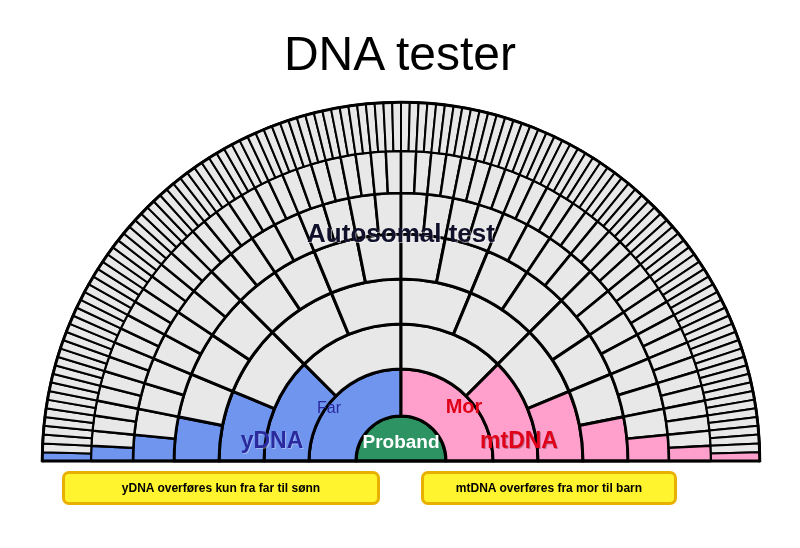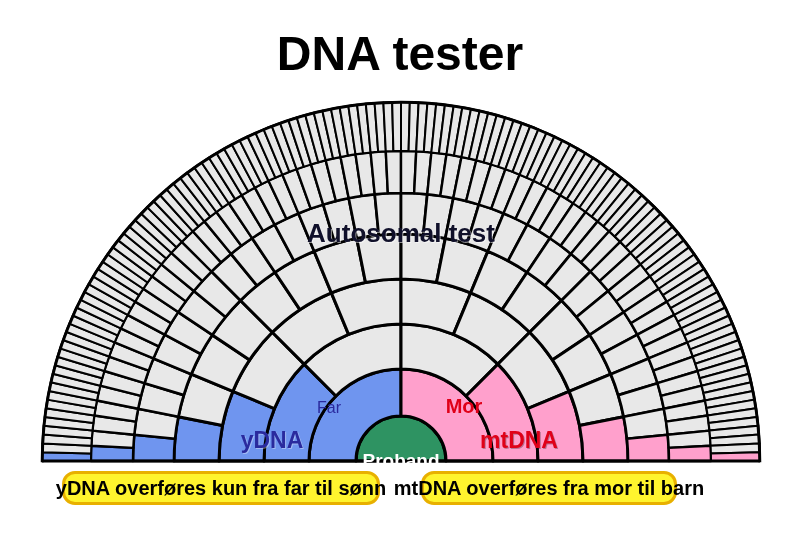--- a/index.html
+++ b/index.html
@@ -17,21 +17,21 @@
     background: #ffffff;
     overflow: hidden;
   }
   #title {
     position: absolute;
     left: 0;
     top: 28px;
     width: 800px;
     text-align: center;
     font-size: 48px;
-    font-weight: bold;
+    font-weight: normal;
     color: #000000;
     letter-spacing: 0px;
     line-height: 1.1;
   }
   #fan-wrap {
     position: absolute;
     left: 0;
     top: 0;
     width: 800px;
     height: 548px;
@@ -56,21 +56,20 @@
   #proband-label {
     position: absolute;
     left: 401px;
     top: 442px;
     transform: translate(-50%, -50%);
     font-size: 19px;
     font-weight: bold;
     color: #ffffff;
     white-space: nowrap;
     pointer-events: none;
-    margin-top: 19px;
   }
   #ydna-label {
     position: absolute;
     left: 272px;
     top: 440px;
     transform: translate(-50%, -50%);
     font-size: 23px;
     font-weight: bold;
     color: #2a2a9e;
     white-space: nowrap;
@@ -109,22 +108,22 @@
     font-weight: bold;
     color: #e00018;
     white-space: nowrap;
     pointer-events: none;
   }
   .callout {
     position: absolute;
     box-sizing: border-box;
     background: #fff42e;
     border: 3px solid #e8b000;
-    border-radius: 13px;
-    font-size: 20px;
+    border-radius: 7px;
+    font-size: 12px;
     font-weight: bold;
     color: #000000;
     display: flex;
     align-items: center;
     justify-content: center;
     white-space: nowrap;
     padding: 0 10px;
   }
   #callout-left {
     left: 62px;

